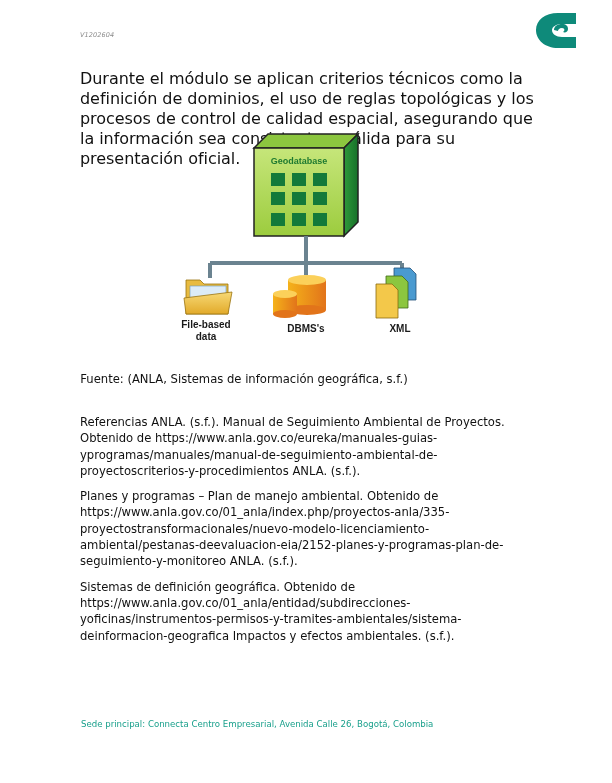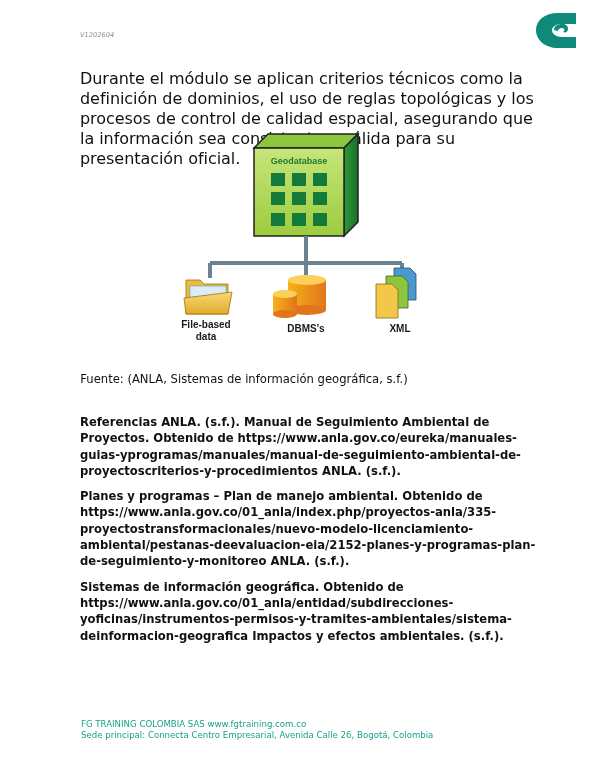--- a/index.html
+++ b/index.html
@@ -5,21 +5,21 @@
   html, body { margin: 0; padding: 0; background: #ffffff; }
   body { width: 612px; height: 783px; position: relative; overflow: hidden;
          font-family: "DejaVu Sans", sans-serif; color: #111; }
   .doc-id { position: absolute; left: 80px; top: 31px; font-size: 6.5px; color: #8a8a8a; letter-spacing: 0.1px; font-style: italic; }
   .logo { position: absolute; left: 532px; top: 10px; width: 48px; height: 40px; }
   .para { position: absolute; left: 80px; width: 460px; font-size: 16px; line-height: 20px; letter-spacing: -0.05px; }
   .intro { top: 69px; }
   .figure { position: absolute; left: 170px; top: 128px; width: 272px; height: 220px; }
   .caption { position: absolute; top: 372px; left: 0; width: 488px; text-align: center; font-size: 11.6px; }
   .refs { position: absolute; left: 80px; top: 414px; width: 470px; font-size: 11.6px; line-height: 16.3px; }
-  .ref { margin: 0 8px 9px 0; word-break: break-word; font-weight: bold; }
+  .ref { margin: 0 8px 9px 0; word-break: break-word; }
   .footer { position: absolute; left: 81px; top: 719px; font-size: 8.6px; line-height: 10.6px; color: #1aa08c; }
   .fig-label { font-family: "Liberation Sans", sans-serif; font-weight: bold; font-size: 10px; fill: #1a1a1a; }
   .geo-label { font-family: "Liberation Sans", sans-serif; font-weight: bold; font-size: 9px; fill: #1e7a30; }
 </style>
 </head>
 <body>
 
 <div class="doc-id">V1202604</div>
 
 <svg class="logo" viewBox="0 0 48 40">
@@ -101,19 +101,18 @@
   <text class="fig-label" x="36" y="212" text-anchor="middle">data</text>
   <text class="fig-label" x="136" y="204" text-anchor="middle">DBMS's</text>
   <text class="fig-label" x="230" y="204" text-anchor="middle">XML</text>
 </svg>
 
 <div class="caption">Fuente: (ANLA, Sistemas de información geográfica, s.f.)</div>
 
 <div class="refs">
   <p class="ref">Referencias ANLA. (s.f.). Manual de Seguimiento Ambiental de Proyectos. Obtenido de https://www.anla.gov.co/eureka/manuales-guias-yprogramas/manuales/manual-de-seguimiento-ambiental-de-proyectoscriterios-y-procedimientos ANLA. (s.f.).</p>
   <p class="ref">Planes y programas – Plan de manejo ambiental. Obtenido de https://www.anla.gov.co/01_anla/index.php/proyectos-anla/335-proyectostransformacionales/nuevo-modelo-licenciamiento-ambiental/pestanas-deevaluacion-eia/2152-planes-y-programas-plan-de-seguimiento-y-monitoreo ANLA. (s.f.).</p>
-  <p class="ref">Sistemas de información geográfica. Obtenido de https://www.anla.gov.co/01_anla/entidad/subdirecciones-yoficinas/instrumentos-permisos-y-tramites-ambientales/sistema-deinformacion-geografica Impactos y efectos ambientales. (s.f.).</p>
+  <p class="ref">Sistemas de definición geográfica. Obtenido de https://www.anla.gov.co/01_anla/entidad/subdirecciones-yoficinas/instrumentos-permisos-y-tramites-ambientales/sistema-deinformacion-geografica Impactos y efectos ambientales. (s.f.).</p>
 </div>
 
 <div class="footer">
-  <div>FG TRAINING COLOMBIA SAS www.fgtraining.com.co</div>
   <div>Sede principal: Connecta Centro Empresarial, Avenida Calle 26, Bogotá, Colombia</div>
 </div>
 
 </body></html>

